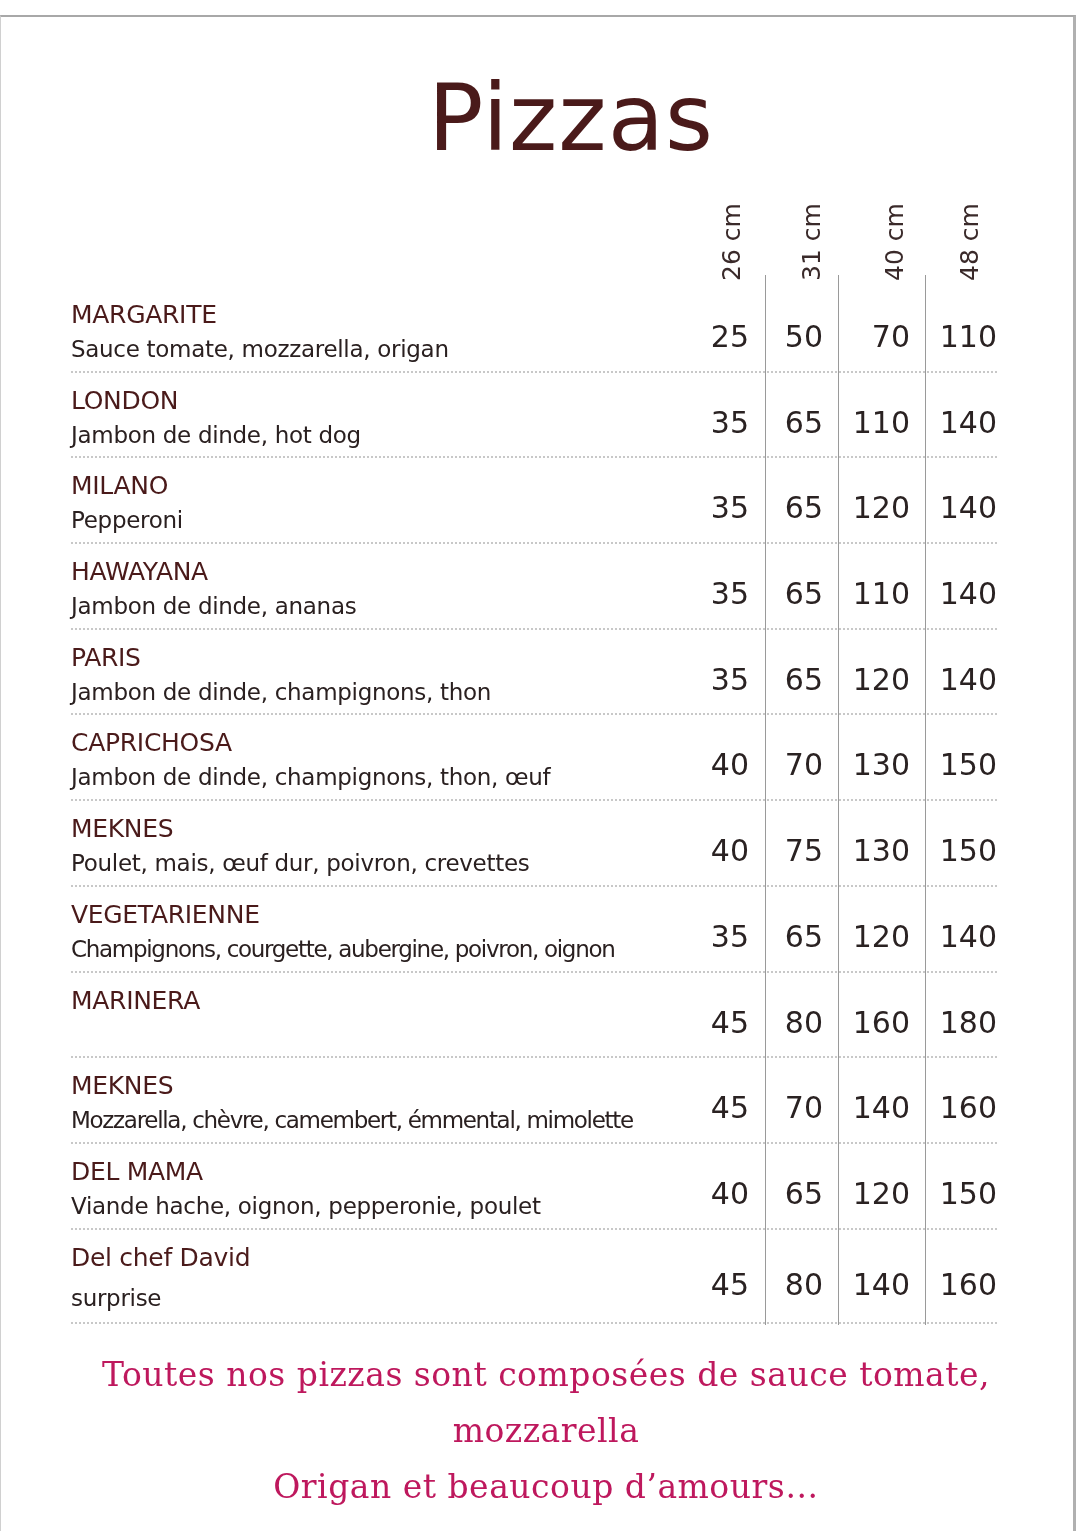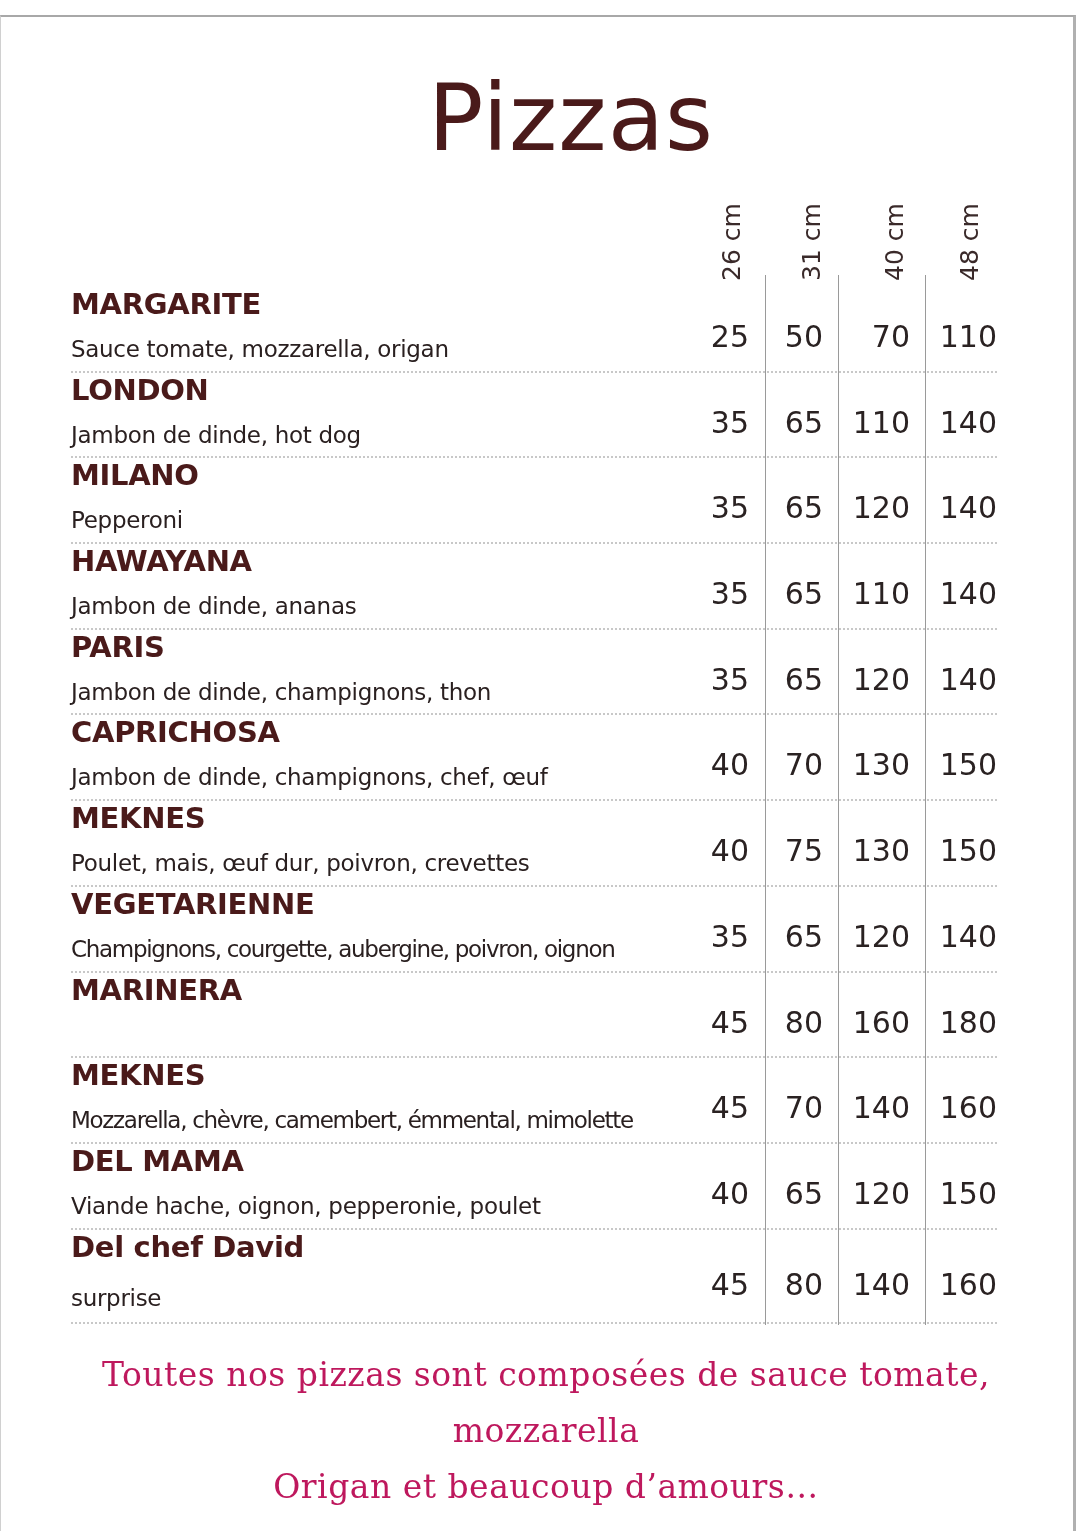--- a/index.html
+++ b/index.html
@@ -27,22 +27,22 @@
     white-space: nowrap; font-family: "DejaVu Sans", sans-serif; font-size: 25px; color: #3a2a2a;
   }
   .vline {
     position: absolute; width: 1px; background: #9a9a9a; top: 258px; height: 1050px;
   }
   .rows { position: absolute; left: 70px; top: 270px; width: 926px; }
   .row {
     position: relative; height: 85.7px; border-bottom: 2px dotted #c8c8c8; box-sizing: border-box;
   }
   .row .name {
-    position: absolute; left: 0; top: 0;
-    font-family: "DejaVu Sans", sans-serif; font-weight: bold; font-size: 29px; color: #4a1a1a;
+    position: absolute; left: 0; top: 13px;
+    font-family: "DejaVu Sans", sans-serif; font-weight: normal; font-size: 25px; color: #4a1a1a;
     letter-spacing: -0.3px;
   }
   .row .desc {
     position: absolute; left: 0; top: 49px;
     font-family: "DejaVu Sans", sans-serif; font-size: 23px; color: #2a2020; white-space: nowrap;
     letter-spacing: -0.3px;
   }
   .row .desc.condensed { letter-spacing: -1.3px; }
   .price {
     position: absolute; top: 32px; font-family: "DejaVu Sans", sans-serif; font-size: 30px; color: #2a2222;
@@ -118,21 +118,21 @@
     <div class="row">
       <div class="name">PARIS</div>
       <div class="desc">Jambon de dinde, champignons, thon</div>
       <div class="price" style="left:598px">35</div>
       <div class="price" style="left:672px">65</div>
       <div class="price" style="left:759px">120</div>
       <div class="price" style="left:846px">140</div>
     </div>
     <div class="row">
       <div class="name">CAPRICHOSA</div>
-      <div class="desc">Jambon de dinde, champignons, chef, œuf</div>
+      <div class="desc">Jambon de dinde, champignons, thon, œuf</div>
       <div class="price" style="left:598px">40</div>
       <div class="price" style="left:672px">70</div>
       <div class="price" style="left:759px">130</div>
       <div class="price" style="left:846px">150</div>
     </div>
     <div class="row">
       <div class="name">MEKNES</div>
       <div class="desc">Poulet, mais, œuf dur, poivron, crevettes</div>
       <div class="price" style="left:598px">40</div>
       <div class="price" style="left:672px">75</div>

